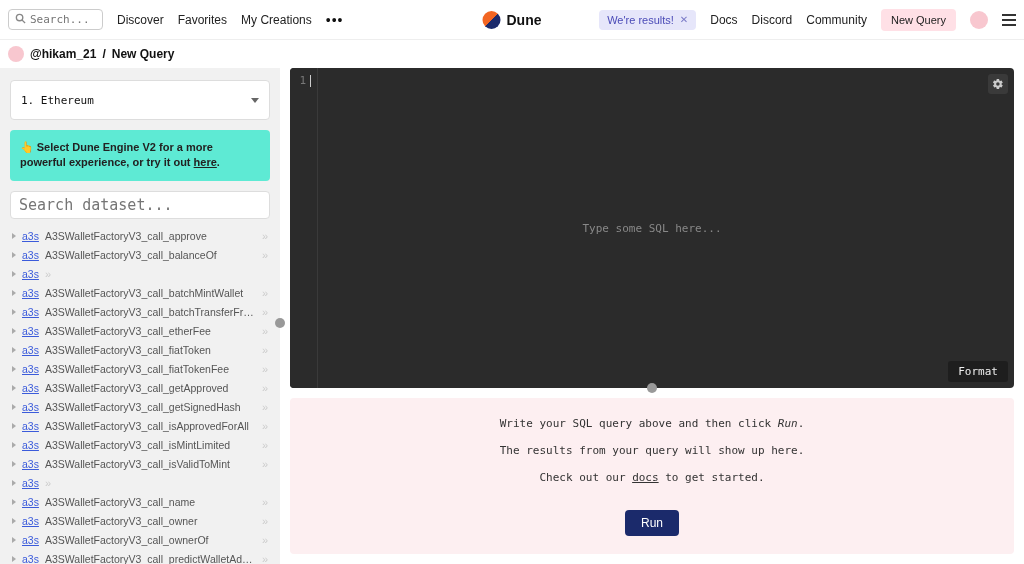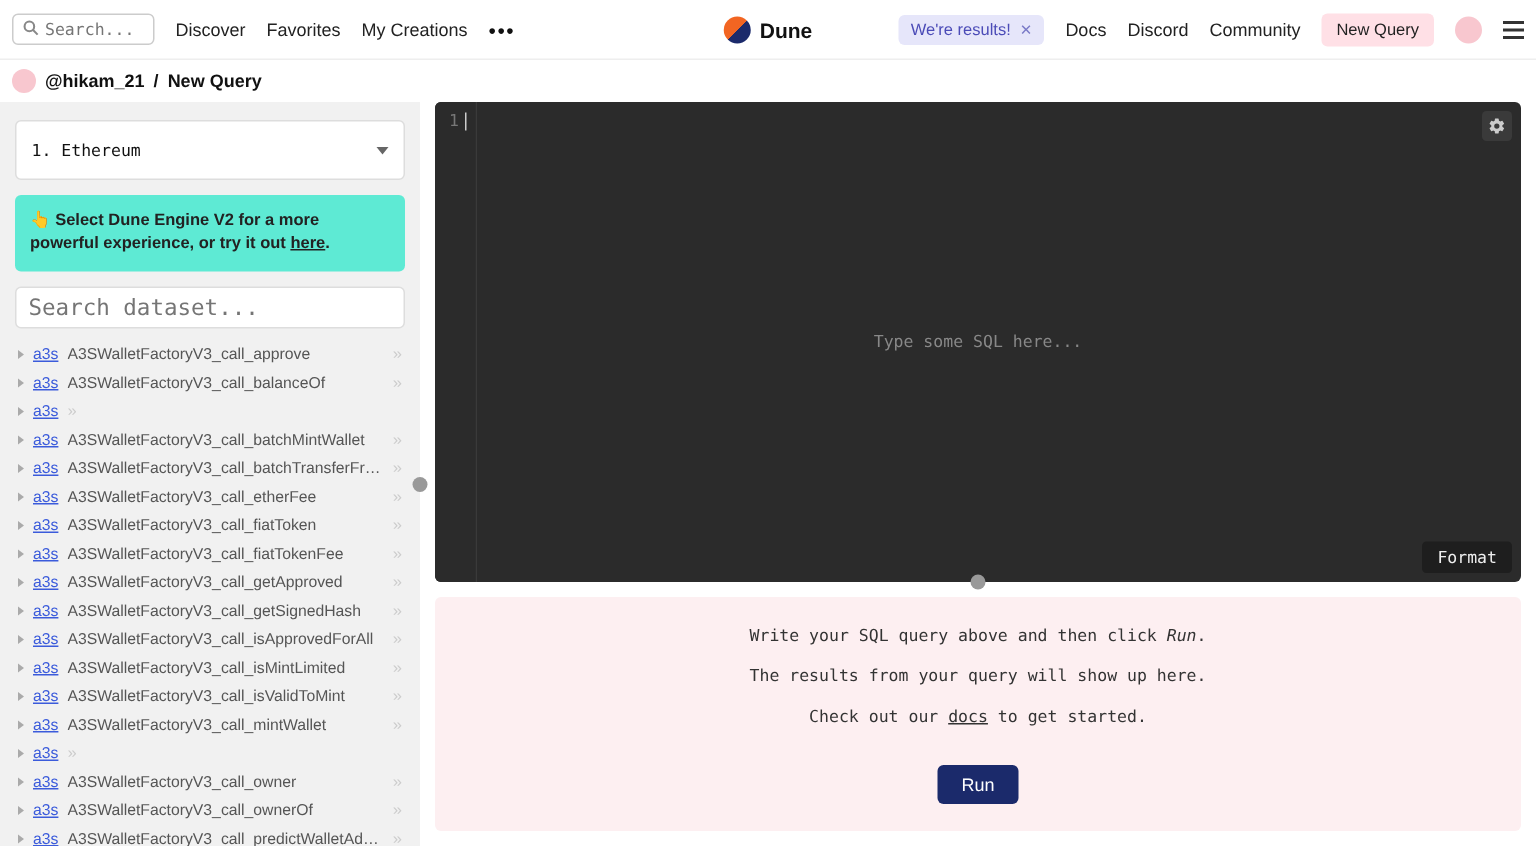--- a/index.html
+++ b/index.html
@@ -192,26 +192,26 @@
         </div>
         <div class="ds-row">
           <span class="ds-caret"></span>
           <span class="ds-tag">a3s</span>
           <span class="ds-name">A3SWalletFactoryV3_call_isValidToMint</span>
           <span class="ds-ext">»</span>
         </div>
         <div class="ds-row">
           <span class="ds-caret"></span>
           <span class="ds-tag">a3s</span>
-          <span class="ds-name">A3SWalletFactoryV3_call_mintWallet</span>
-          <span class="ds-ext">»</span>
-        </div>
-        <div class="ds-row">
-          <span class="ds-caret"></span>
-          <span class="ds-tag">a3s</span>
+          <span class="ds-ext">»</span>
+        </div>
+        <div class="ds-row">
+          <span class="ds-caret"></span>
+          <span class="ds-tag">a3s</span>
+          <span class="ds-name">A3SWalletFactoryV3_call_name</span>
           <span class="ds-ext">»</span>
         </div>
         <div class="ds-row">
           <span class="ds-caret"></span>
           <span class="ds-tag">a3s</span>
           <span class="ds-name">A3SWalletFactoryV3_call_owner</span>
           <span class="ds-ext">»</span>
         </div>
         <div class="ds-row">
           <span class="ds-caret"></span>

